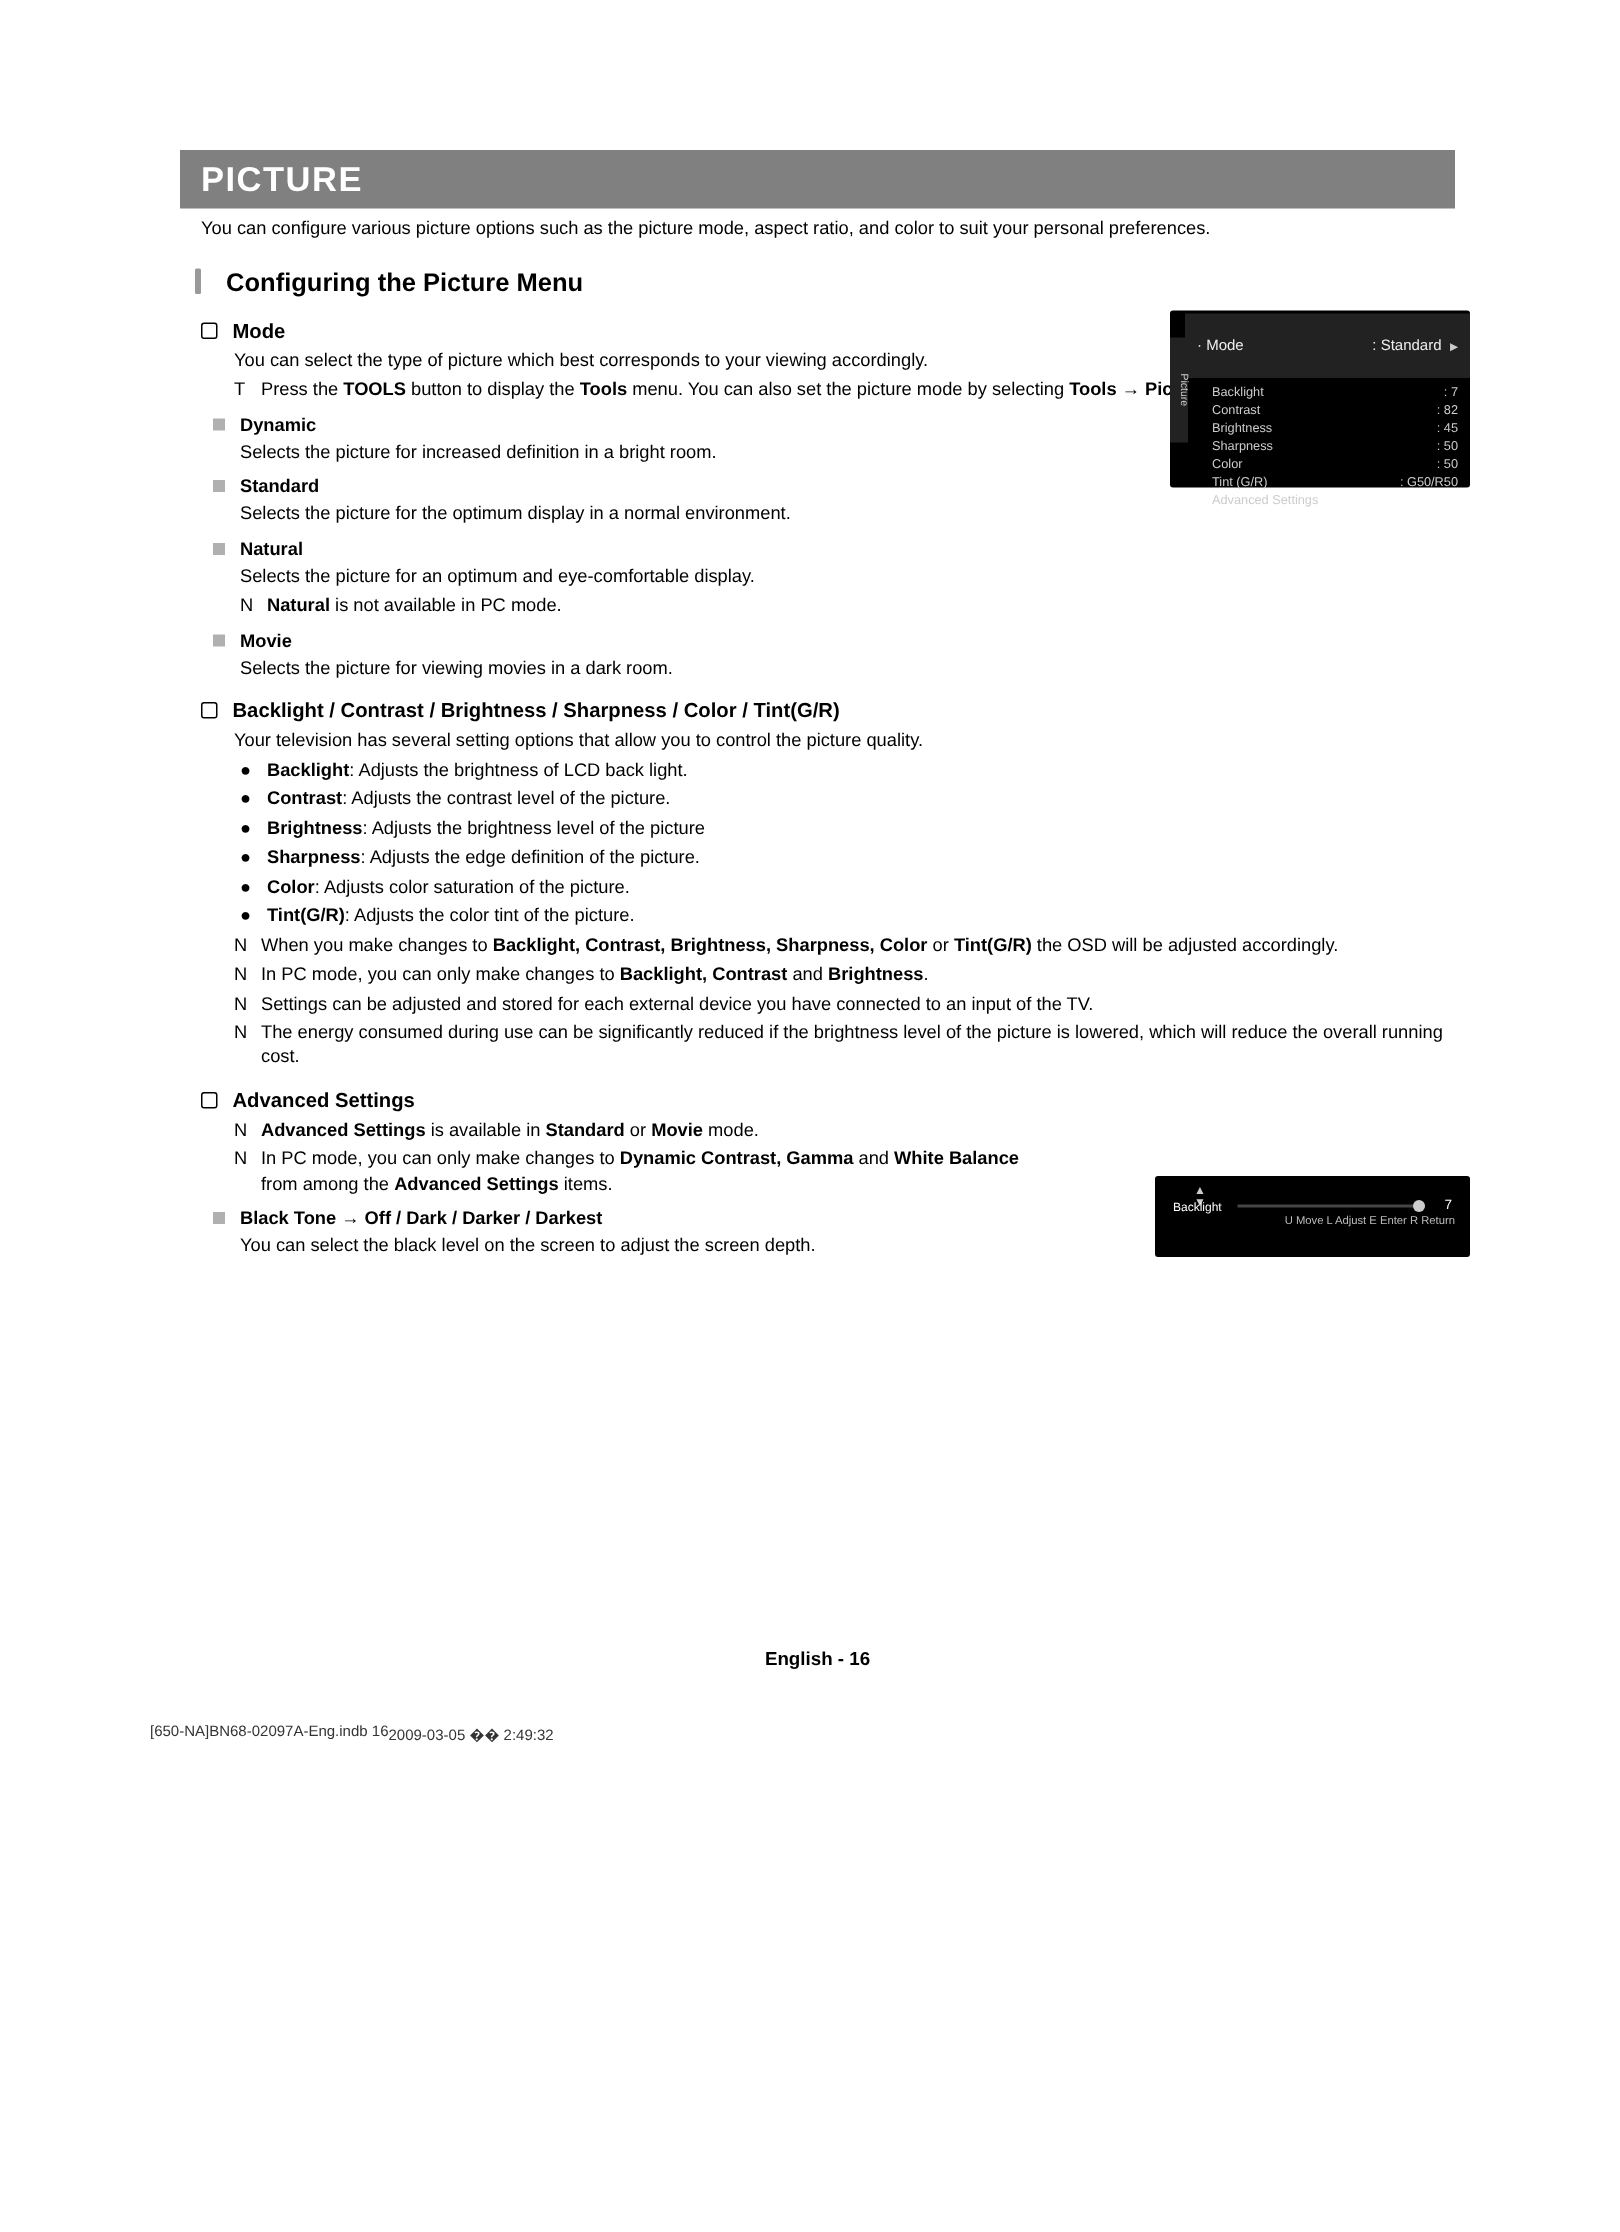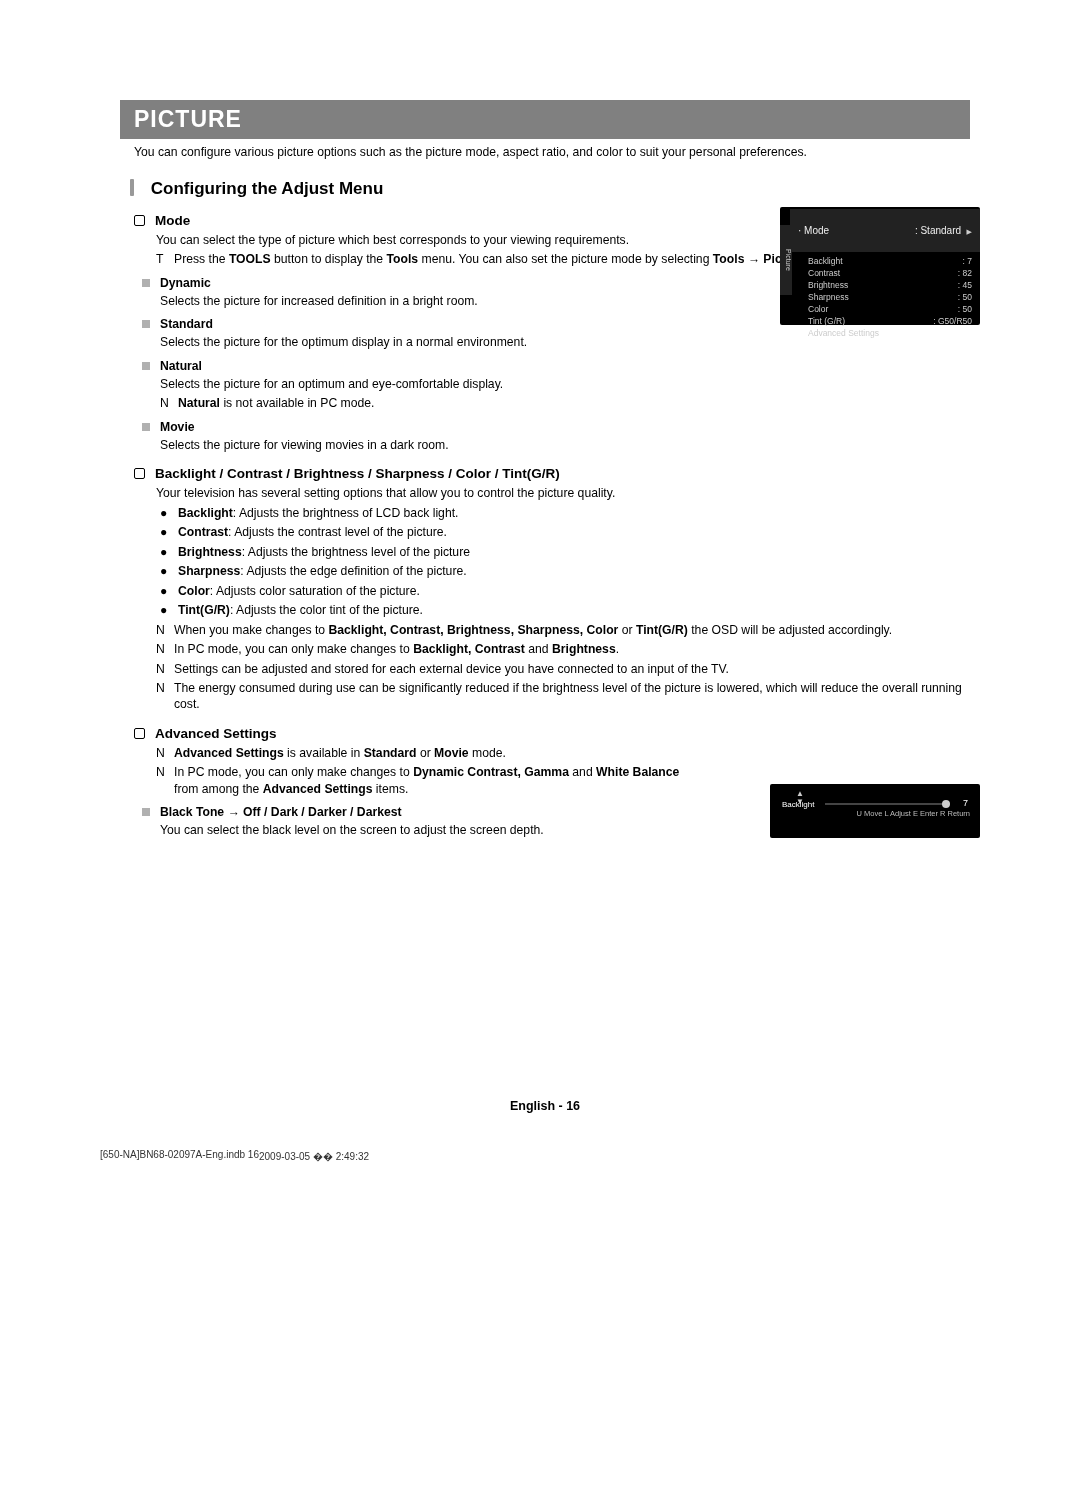--- a/index.html
+++ b/index.html
@@ -100,29 +100,29 @@
   b { font-weight: bold; }
 </style>
 </head>
 <body>
 
 <div class="title-bar">PICTURE</div>
 <div class="intro">You can configure various picture options such as the picture mode, aspect ratio, and color to suit your personal preferences.</div>
 
 <div class="section-head">
   <span class="bar"></span>
-  <span>Configuring the Adjust Menu</span>
+  <span>Configuring the Picture Menu</span>
 </div>
 
 <div class="content-block">
   <div class="q-head">
     <span class="qmark"></span>
     <span>Mode</span>
   </div>
-  <div class="body-text">You can select the type of picture which best corresponds to your viewing requirements.</div>
+  <div class="body-text">You can select the type of picture which best corresponds to your viewing accordingly.</div>
   <div class="note">
     <span class="nm">T</span>
     <span>
       <span>Press the </span><b>TOOLS</b><span> button to display the </span><b>Tools</b><span> menu. You can also set the picture mode by selecting </span><b>Tools → Picture Mode</b><span>.</span>
     </span>
   </div>
 
   <div class="sub-head">
       <span class="sqmark"></span>
       <span>Dynamic</span>

